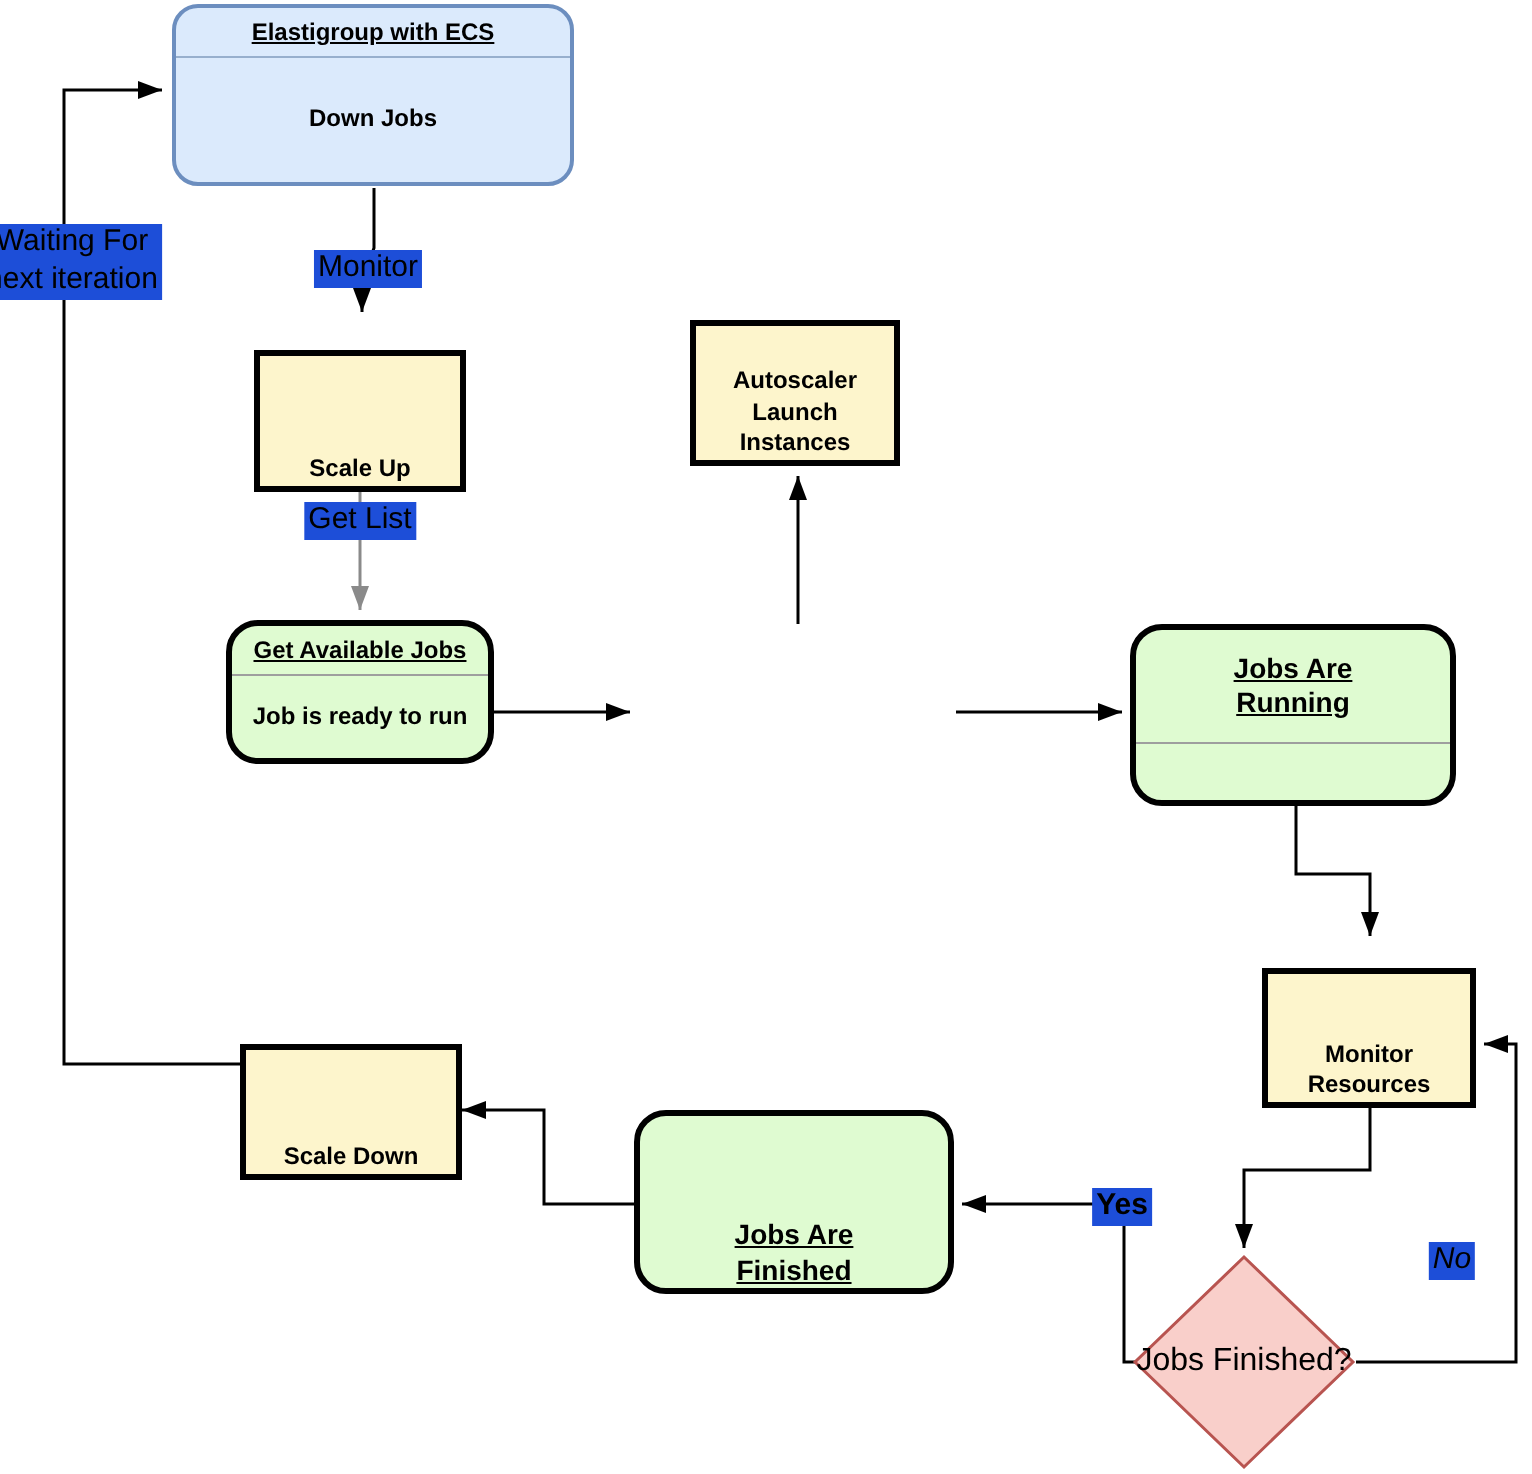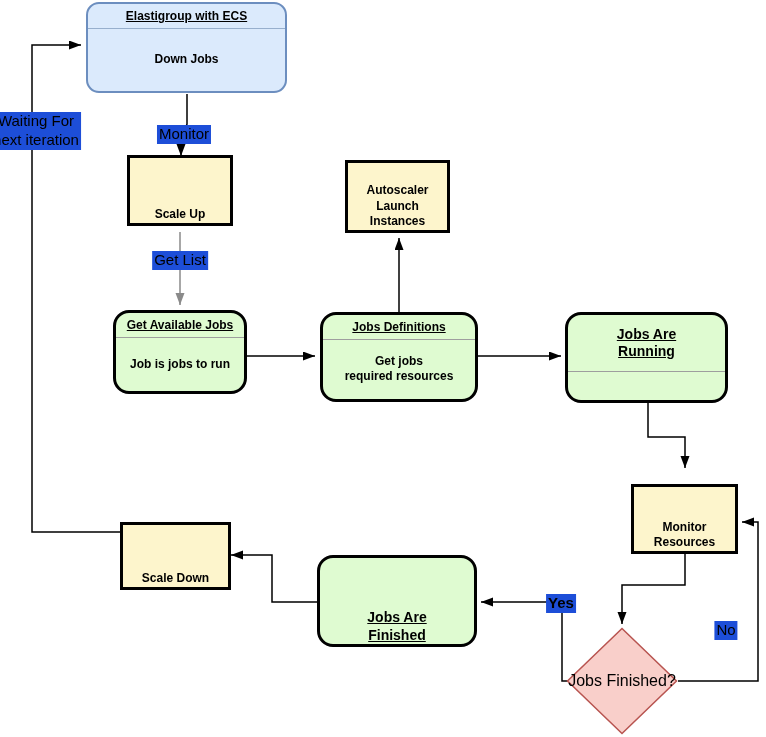--- a/index.html
+++ b/index.html
@@ -145,40 +145,35 @@
     <path class="edge" d="M568,681 L562,681 L562,602 L481,602" marker-end="url(#arrB)"></path>
     <path class="edge" d="M317,602 L272,602 L272,555 L231,555" marker-end="url(#arrB)"></path>
     <path class="edge" d="M678,681 L758,681 L758,522 L742,522" marker-end="url(#arrB)"></path>
   </svg>
 
   <div class="node blue split" style="left:86px; top:2px; width:201px; height:91px;">
     <div class="hdr">Elastigroup with ECS</div>
     <div class="body">Down Jobs</div>
   </div>
 
-  <div class="node" style="left:127px; top:155px; width:106px; height:71px;">
+  <div class="node" style="left:127px; top:175px; width:106px; height:71px;">
     <span>Scale Up</span>
   </div>
 
   <div class="node" style="left:345px; top:160px; width:105px; height:73px;">
     <span>Autoscaler
 Launch
 Instances</span>
   </div>
 
-  <div class="node green split" style="left:113px; top:310px; width:134px; height:84px;">
+  <div class="node green split" style="left:113px; top:310px; width:134px; height:72px;">
     <div class="hdr">Get Available Jobs</div>
-    <div class="body">Job is jobs to run</div>
-  </div>
-
-  <div class="node green split" style="left:320px; top:312px; width:158px; height:90px;">
-    <div class="hdr">Jobs Definitions</div>
-    <div class="body">Get jobs
-required resources</div>
-  </div>
+    <div class="body">Job is ready to run</div>
+  </div>
+
 
   <div class="node green split" style="left:565px; top:312px; width:163px; height:91px;">
     <div class="title-zone">
       <span class="big-label">Jobs Are
 Running</span>
     </div>
     <div class="rest-zone"></div>
   </div>
 
   <div class="node" style="left:631px; top:472px; width:107px; height:70px;margin-top:12px;">
@@ -198,17 +193,17 @@
   <div class="node-diamond" style="left:566px; top:627px; width:112px; height:108px;">
     <svg width="112" height="108" viewBox="0 0 112 108">
       <polygon class="dshape" points="56,1.5 110.5,54 56,106.5 1.5,54"></polygon>
     </svg>
     <span class="dlabel">Jobs Finished?</span>
   </div>
 
   <div class="elabel" style="left:184px; top:125px;">Monitor</div>
   <div class="elabel" style="left:180px; top:251px;text-align:right;">Get List</div>
   <div class="elabel" style="left:561px; top:594px;font-weight:bold;">Yes</div>
-  <div class="elabel" style="left:726px; top:621px;">No</div>
+  <div class="elabel" style="left:726px; top:621px;font-style:italic;">No</div>
   <div class="elabel" style="left:36px; top:112px;">Waiting For
 next iteration</div>
 
 </div>
 
 </body></html>

